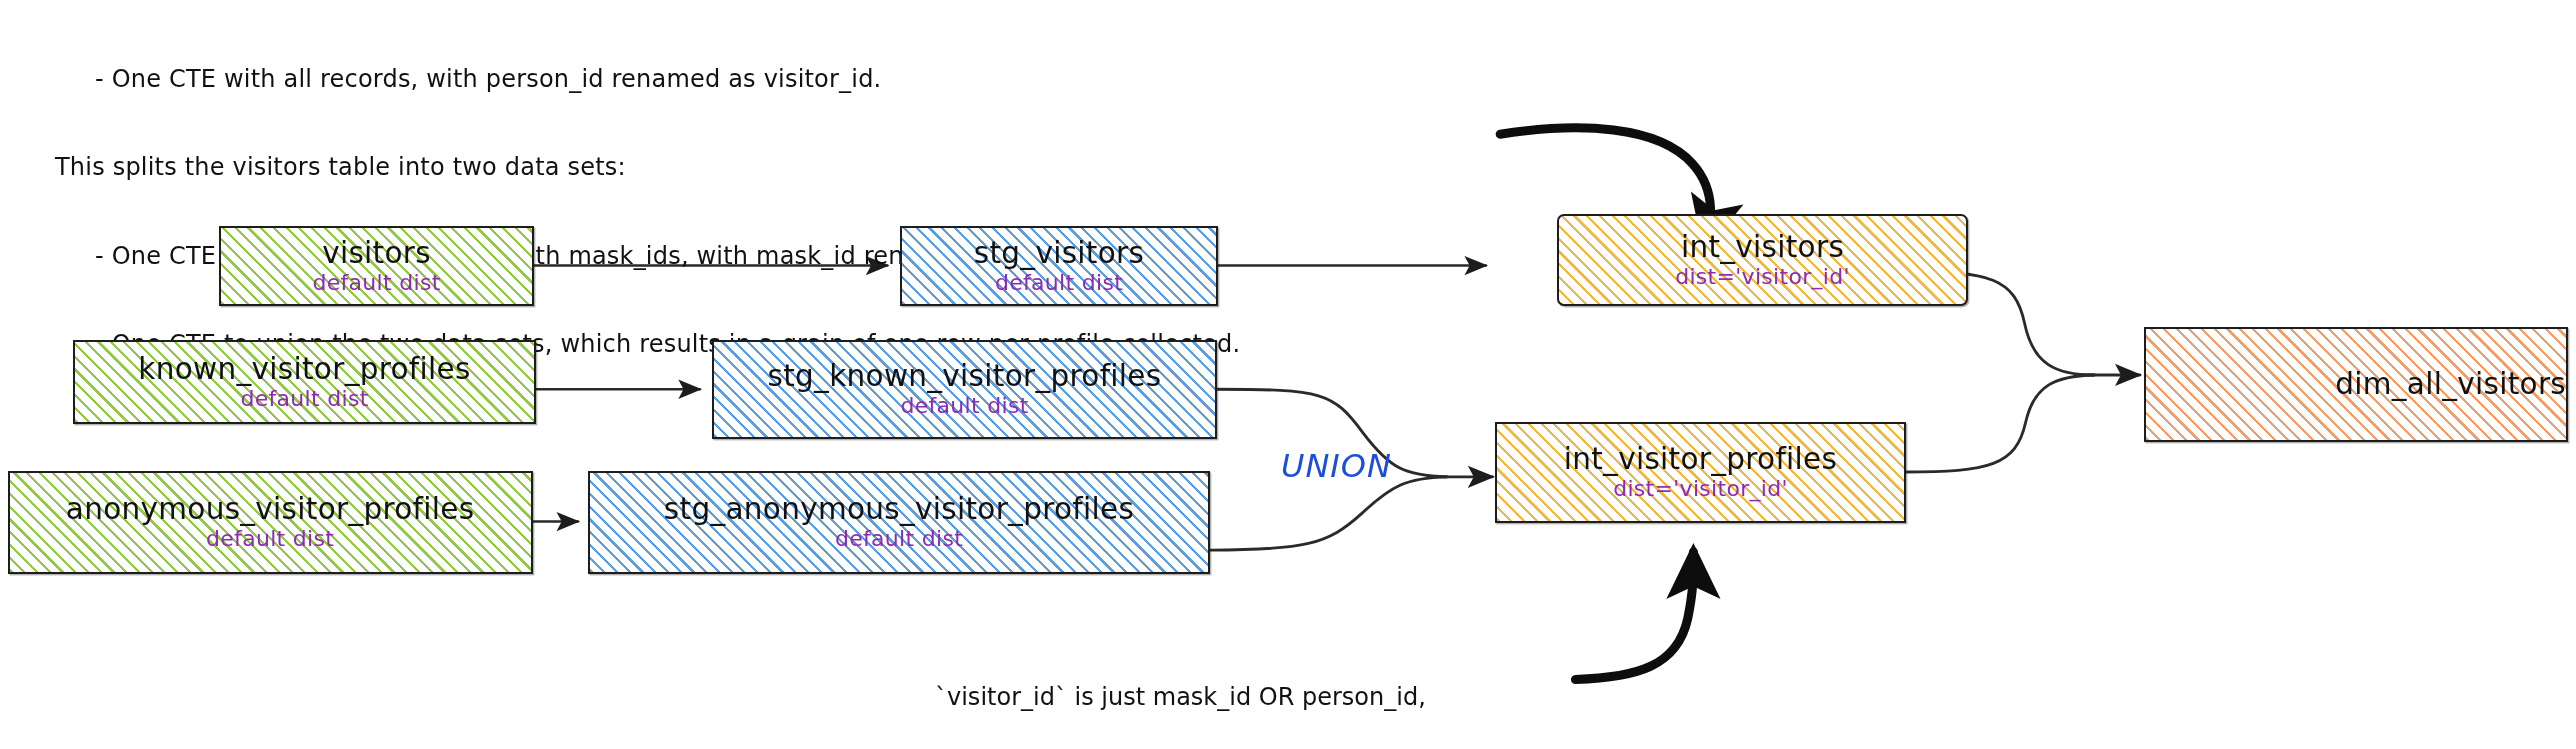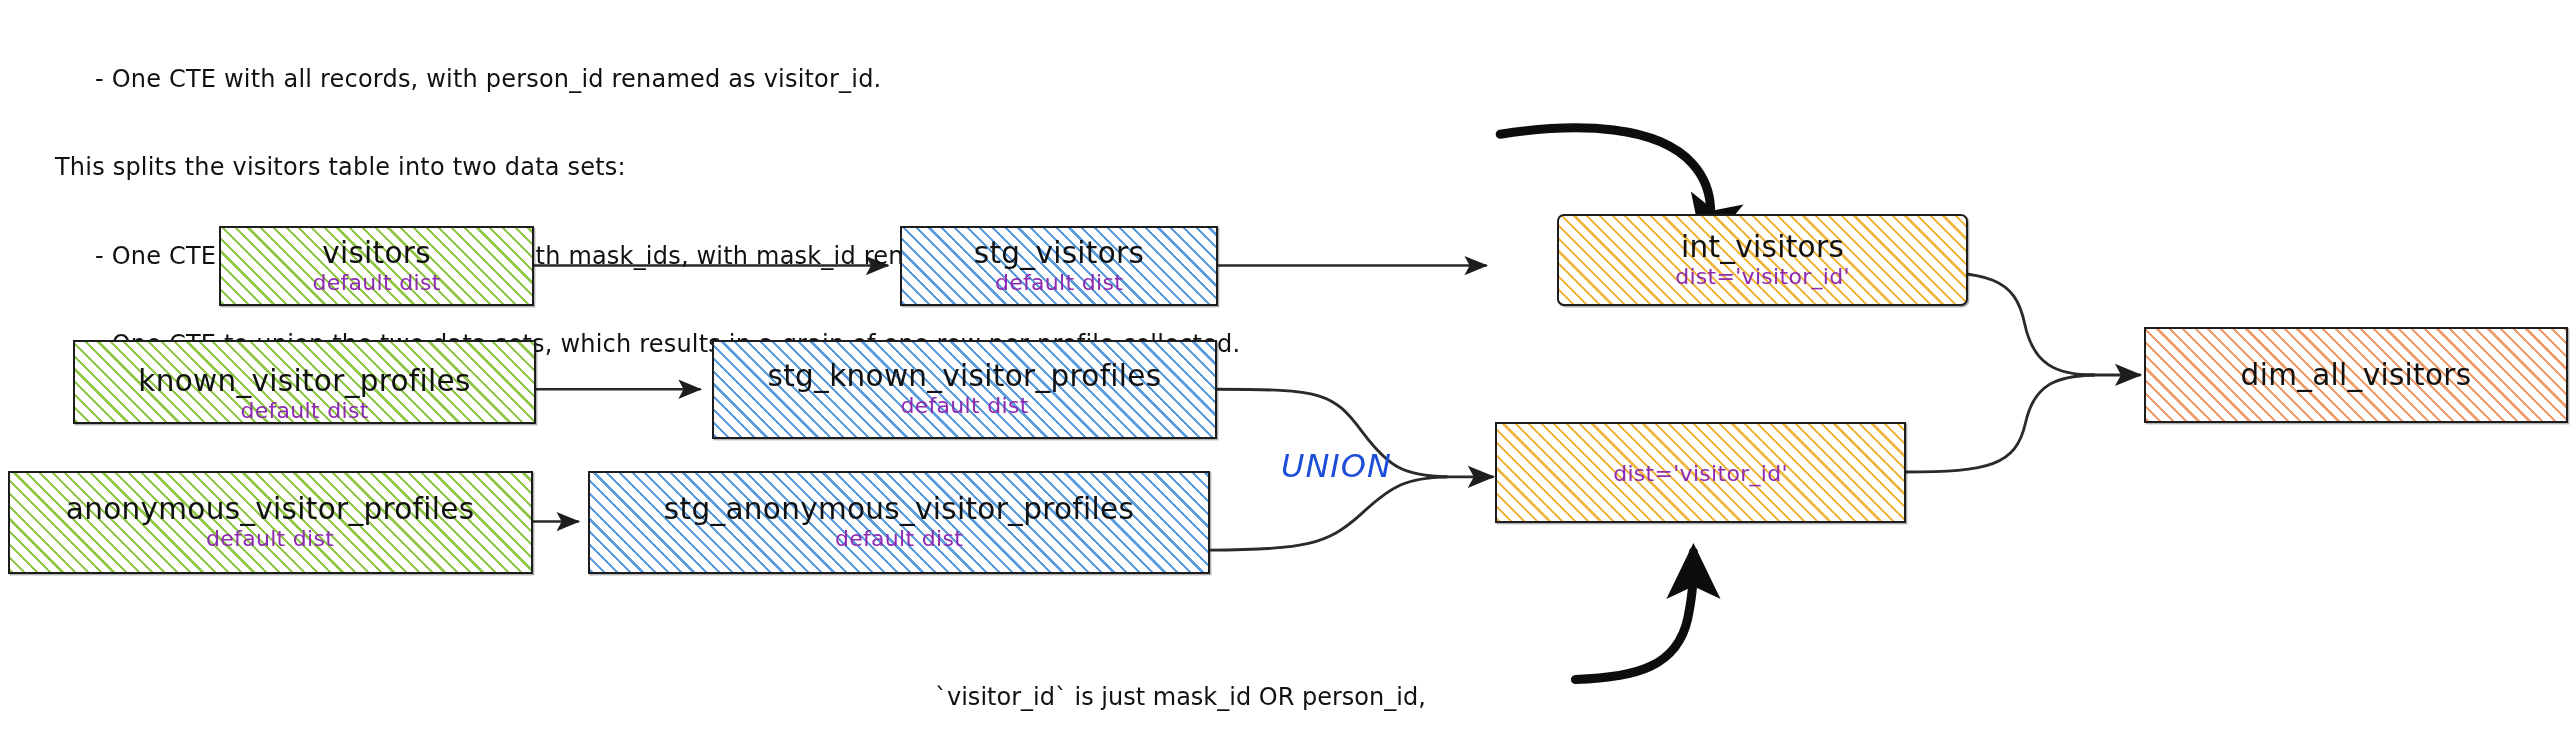--- a/index.html
+++ b/index.html
@@ -127,21 +127,21 @@
     
   </div>
 
   <div class="edge-label" style="left:1281px;top:447px;">UNION</div>
 
   <div class="node fill-green" style="left:219px;top:226px;width:315px;height:80px;">
     <span class="title">visitors</span>
     <span class="sub">default dist</span>
   </div>
 
-  <div class="node fill-green" style="left:73px;top:340px;width:463px;height:84px;justify-content:flex-end;">
+  <div class="node fill-green" style="left:73px;top:340px;width:463px;height:84px;">
     <span class="title">known_visitor_profiles</span>
     <span class="sub">default dist</span>
   </div>
 
   <div class="node fill-green" style="left:7.6px;top:471px;width:525px;height:103px;">
     <span class="title">anonymous_visitor_profiles</span>
     <span class="sub">default dist</span>
   </div>
 
   <div class="node fill-blue" style="left:900px;top:226px;width:318px;height:80px;align-items:center;">
@@ -158,21 +158,22 @@
     <span class="title">stg_anonymous_visitor_profiles</span>
     <span class="sub">default dist</span>
   </div>
 
   <div class="node fill-amber" style="left:1557px;top:214px;width:411px;height:92px;border-radius:7px;">
     <span class="title">int_visitors</span>
     <span class="sub">dist='visitor_id'</span>
   </div>
 
   <div class="node fill-amber" style="left:1495px;top:422px;width:411px;height:101px;">
+    <span class="title">int_visitor_profiles</span>
     <span class="sub">dist='visitor_id'</span>
   </div>
 
-  <div class="node fill-salmon nosub" style="left:2144px;top:327px;width:424px;height:96px;">
+  <div class="node fill-salmon nosub" style="left:2144px;top:327px;width:424px;height:115px;align-items:flex-end;">
     <span class="title">dim_all_visitors</span>
   </div>
 
 </div>
 
 
 </body></html>

